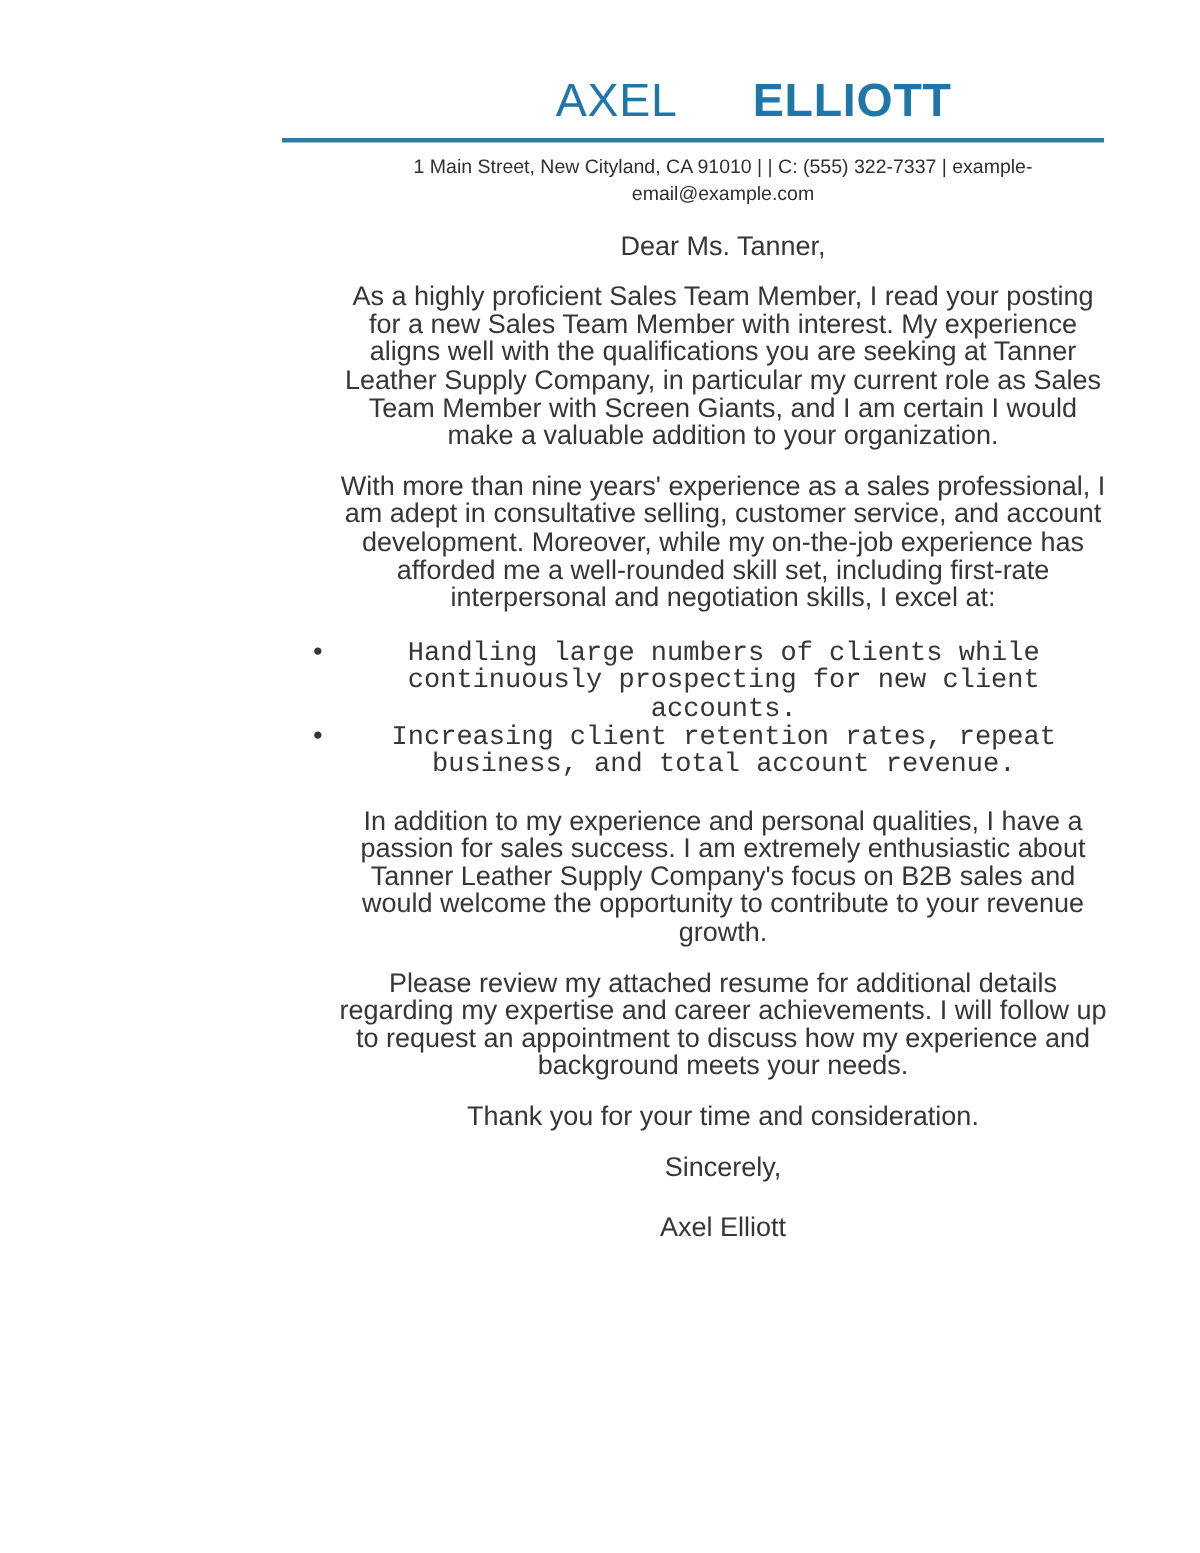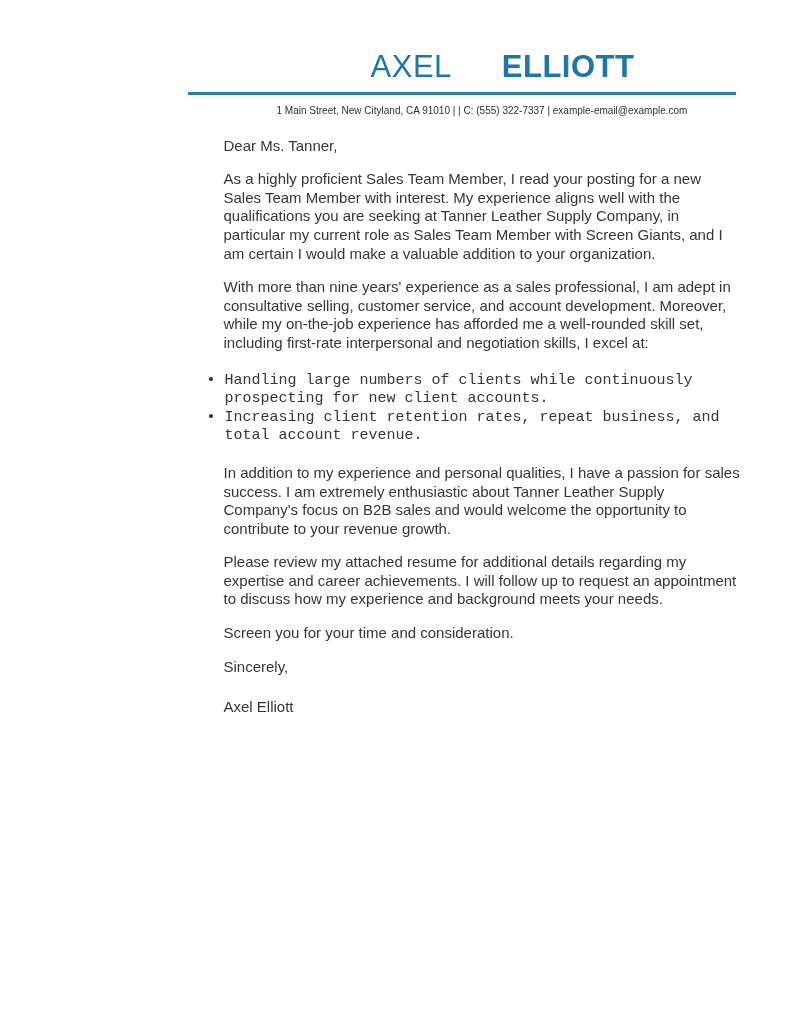--- a/index.html
+++ b/index.html
@@ -42,28 +42,29 @@
     margin-left: 9px;
   }
   .rule {
     height: 2.5px;
     background: var(--rule);
     margin: 8px 5px 0 5px;
   }
   .contact {
     margin-top: 7px;
     text-align: center;
-    font-size: 10px;
+    font-size: 13px;
     line-height: 18px;
     color: var(--contact-ink);
   }
   .letter-body {
     margin-top: 17px;
-    font-size: 15px;
+    font-size: 18px;
     line-height: 18.6px;
+    text-align: center;
   }
   .letter-body p {
     margin: 0 0 15px 0;
   }
   ul.skills {
     list-style: none;
     margin: 19px 0 18px 0;
     padding: 0;
     font-family: Liberation Mono, monospace;
   }
@@ -102,21 +103,21 @@
 
       <ul class="skills">
         <li>Handling large numbers of clients while continuously prospecting for new client accounts.</li>
         <li>Increasing client retention rates, repeat business, and total account revenue.</li>
       </ul>
 
       <p>In addition to my experience and personal qualities, I have a passion for sales success. I am extremely enthusiastic about Tanner Leather Supply Company's focus on B2B sales and would welcome the opportunity to contribute to your revenue growth.</p>
 
       <p>Please review my attached resume for additional details regarding my expertise and career achievements. I will follow up to request an appointment to discuss how my experience and background meets your needs.</p>
 
-      <p>Screen you for your time and consideration.</p>
+      <p>Thank you for your time and consideration.</p>
 
       <p>Sincerely,</p>
 
       <p class="signature">Axel Elliott</p>
     </main>
 
   </div>
 </div>
 
 </body></html>

